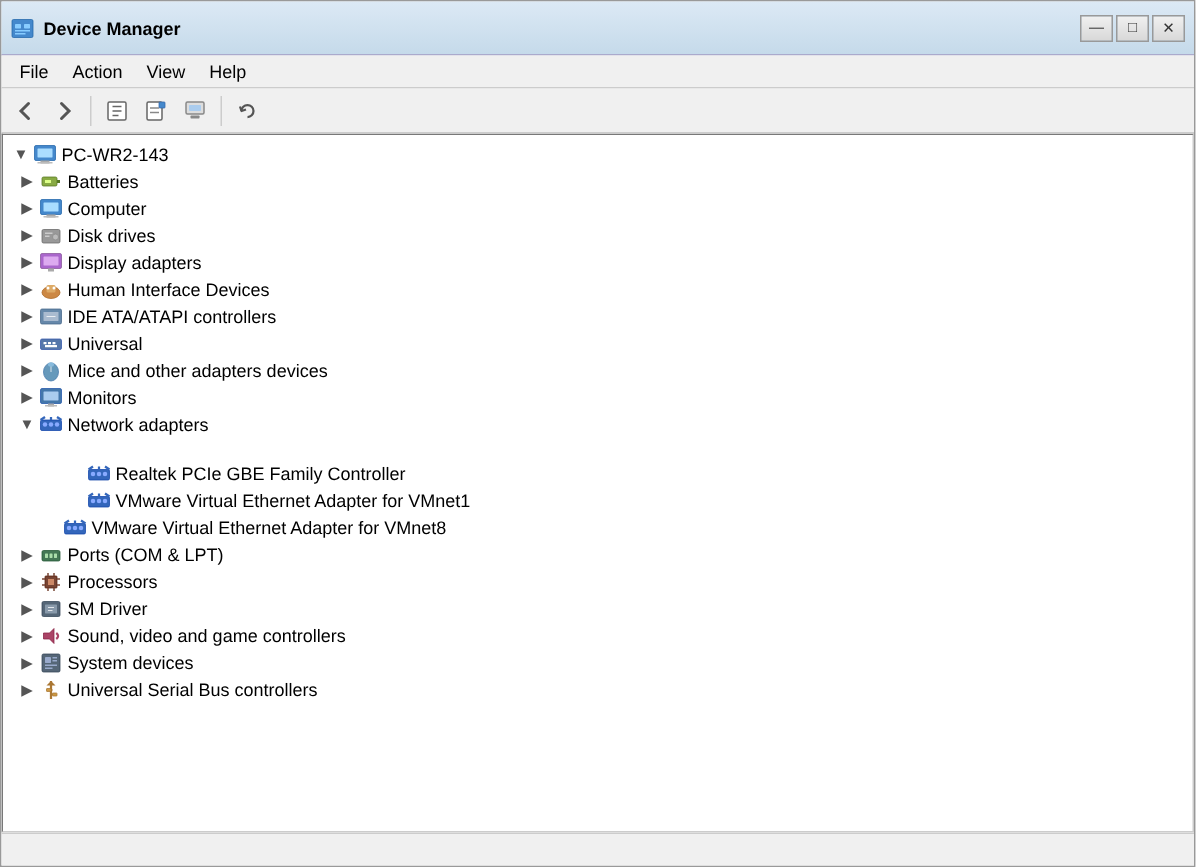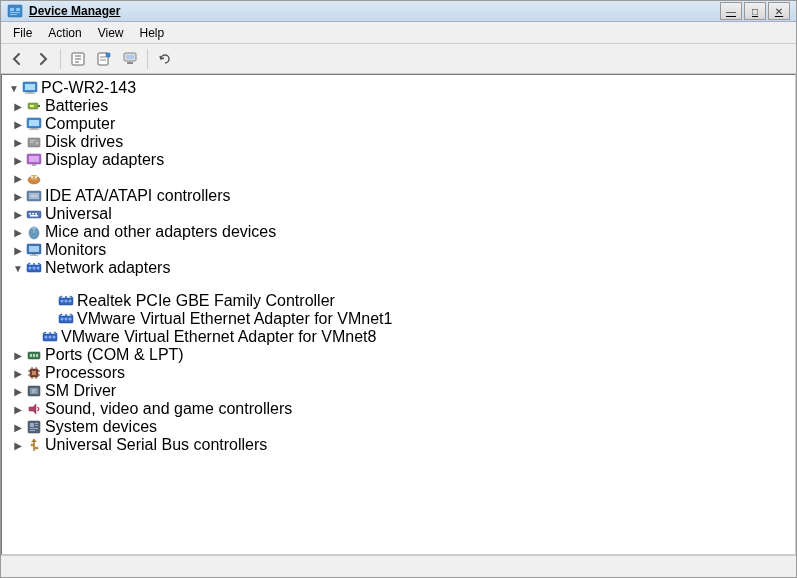--- a/index.html
+++ b/index.html
@@ -16,27 +16,26 @@
       width: 797px;
       height: 578px;
       border: 1px solid #999;
       background: #fff;
       display: flex;
       flex-direction: column;
       box-shadow: 2px 2px 8px rgba(0,0,0,0.3);
     }
     .title-bar {
       background: linear-gradient(to bottom, #dce9f5, #c5daea);
-      height: 21px;
+      height: 36px;
       display: flex;
       align-items: center;
       padding: 0 6px;
       border-bottom: 1px solid #aac;
       user-select: none;
-      text-decoration: underline;
     }
     .title-bar-icon {
       width: 16px;
       height: 16px;
       margin-right: 6px;
       display: flex;
       align-items: center;
       justify-content: center;
     }
     .title-bar-text {
@@ -137,21 +136,21 @@
       width: 16px;
       height: 16px;
       margin-right: 3px;
       display: flex;
       align-items: center;
       justify-content: center;
       font-size: 13px;
       flex-shrink: 0;
     }
     .tree-label {
-      font-size: 16px;
+      font-size: 12px;
     }
     .indent1 { padding-left: 8px; }
     .status-bar {
       height: 22px;
       background: #f0f0f0;
       border-top: 1px solid #ccc;
       display: flex;
       align-items: center;
       padding: 0 4px;
       font-size: 11px;
@@ -307,20 +306,21 @@
           <div class="tree-item" style="padding-left: 8px;">
     <div class="expander">▶</div>
     <div class="tree-icon">
               <svg width="16" height="16" viewBox="0 0 16 16">
                 <ellipse cx="8" cy="10" rx="6" ry="4" fill="#cc8844" stroke="#aa6622" stroke-width="0.5"></ellipse>
                 <rect x="5" y="5" width="6" height="5" rx="1" fill="#ddaa66"></rect>
                 <circle cx="6" cy="7" r="1" fill="#fff"></circle>
                 <circle cx="10" cy="7" r="1" fill="#fff"></circle>
               </svg>
             </div>
+    <span class="tree-label">Human Interface Devices</span>
   </div>
           <div class="tree-item" style="padding-left: 8px;">
     <div class="expander">▶</div>
     <div class="tree-icon">
               <svg width="16" height="16" viewBox="0 0 16 16">
                 <rect x="1" y="3" width="14" height="10" rx="1" fill="#6688aa" stroke="#446688" stroke-width="0.5"></rect>
                 <rect x="3" y="5" width="10" height="6" fill="#aabbd0" rx="0.3"></rect>
                 <line x1="5" y1="8" x2="11" y2="8" stroke="#fff" stroke-width="0.5"></line>
               </svg>
             </div>

